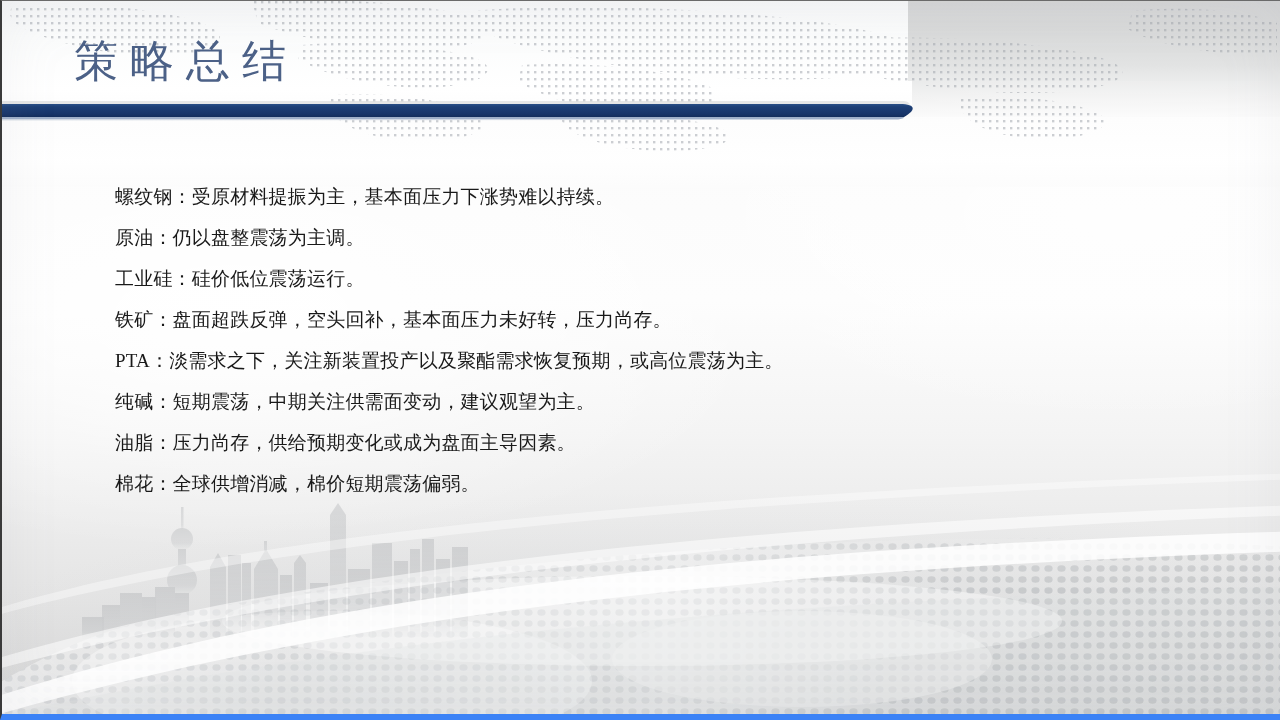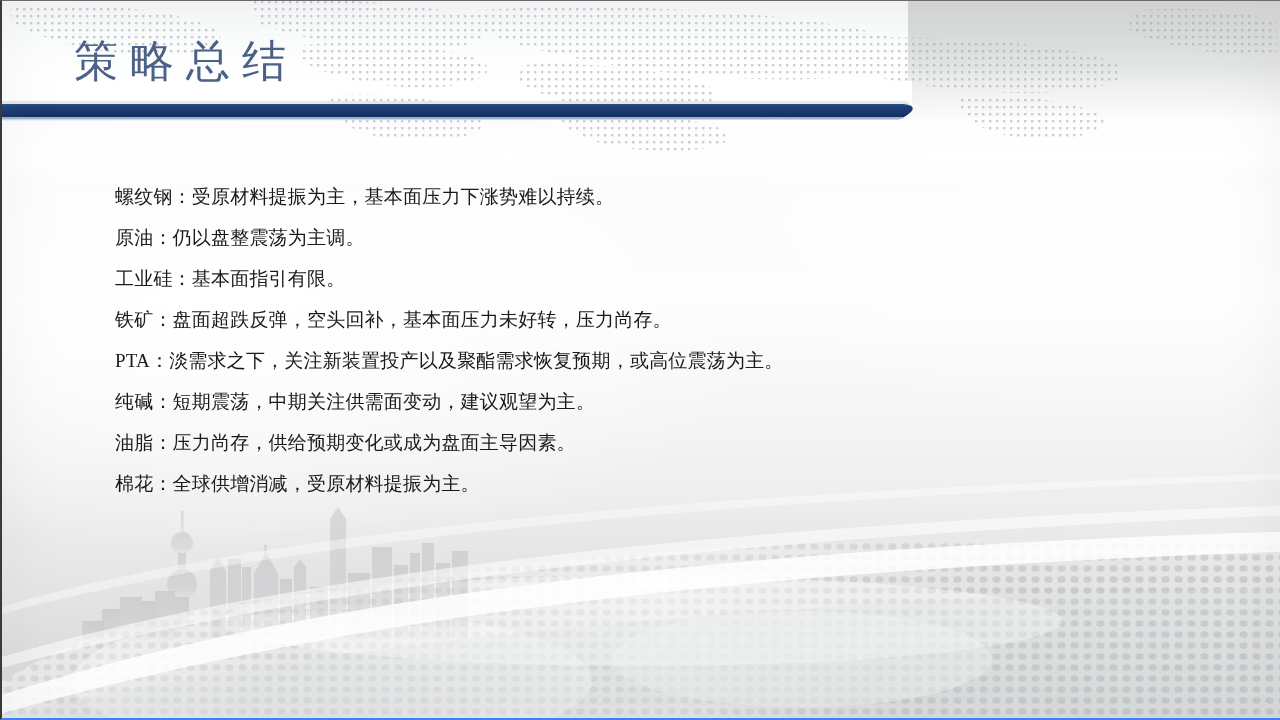--- a/index.html
+++ b/index.html
@@ -14,21 +14,21 @@
 
   .slide {
     position: relative;
     width: 1280px;
     height: 720px;
     overflow: hidden;
     background: #f2f2f2;
     box-sizing: border-box;
     border-left: 2px solid #3a3a3a;
     border-top: 1px solid #6a6a6a;
-    border-bottom: 2px solid #3b82f6;
+    border-bottom: 6px solid #3b82f6;
   }
 
   
   .bg-base {
     position: absolute;
     inset: 0;
     background:
       linear-gradient(to bottom,
         #d8d9da 0px,
         #dcdddd 60px,
@@ -294,22 +294,22 @@
       <path d="M0 18 L 900 18 C 904 18, 902 20, 896 20.6 L 0 20.6 Z" fill="#7f95b8" opacity="0.75"></path>
       <path d="M0 20.6 L 896 20.6 L 0 22" fill="#dfe3ea" opacity="0.55"></path>
     </svg>
   </div>
 
   <div class="title">策略总结</div>
 
   <div class="body-text">
     <div class="line">螺纹钢：受原材料提振为主，基本面压力下涨势难以持续。</div>
     <div class="line">原油：仍以盘整震荡为主调。</div>
-    <div class="line">工业硅：基本面指引有限。</div>
+    <div class="line">工业硅：硅价低位震荡运行。</div>
     <div class="line">铁矿：盘面超跌反弹，空头回补，基本面压力未好转，压力尚存。</div>
     <div class="line">PTA：淡需求之下，关注新装置投产以及聚酯需求恢复预期，或高位震荡为主。</div>
     <div class="line">纯碱：短期震荡，中期关注供需面变动，建议观望为主。</div>
     <div class="line">油脂：压力尚存，供给预期变化或成为盘面主导因素。</div>
-    <div class="line">棉花：全球供增消减，受原材料提振为主。</div>
+    <div class="line">棉花：全球供增消减，棉价短期震荡偏弱。</div>
   </div>
 
   <div class="vignette"></div>
 </div>
 
 </body></html>

